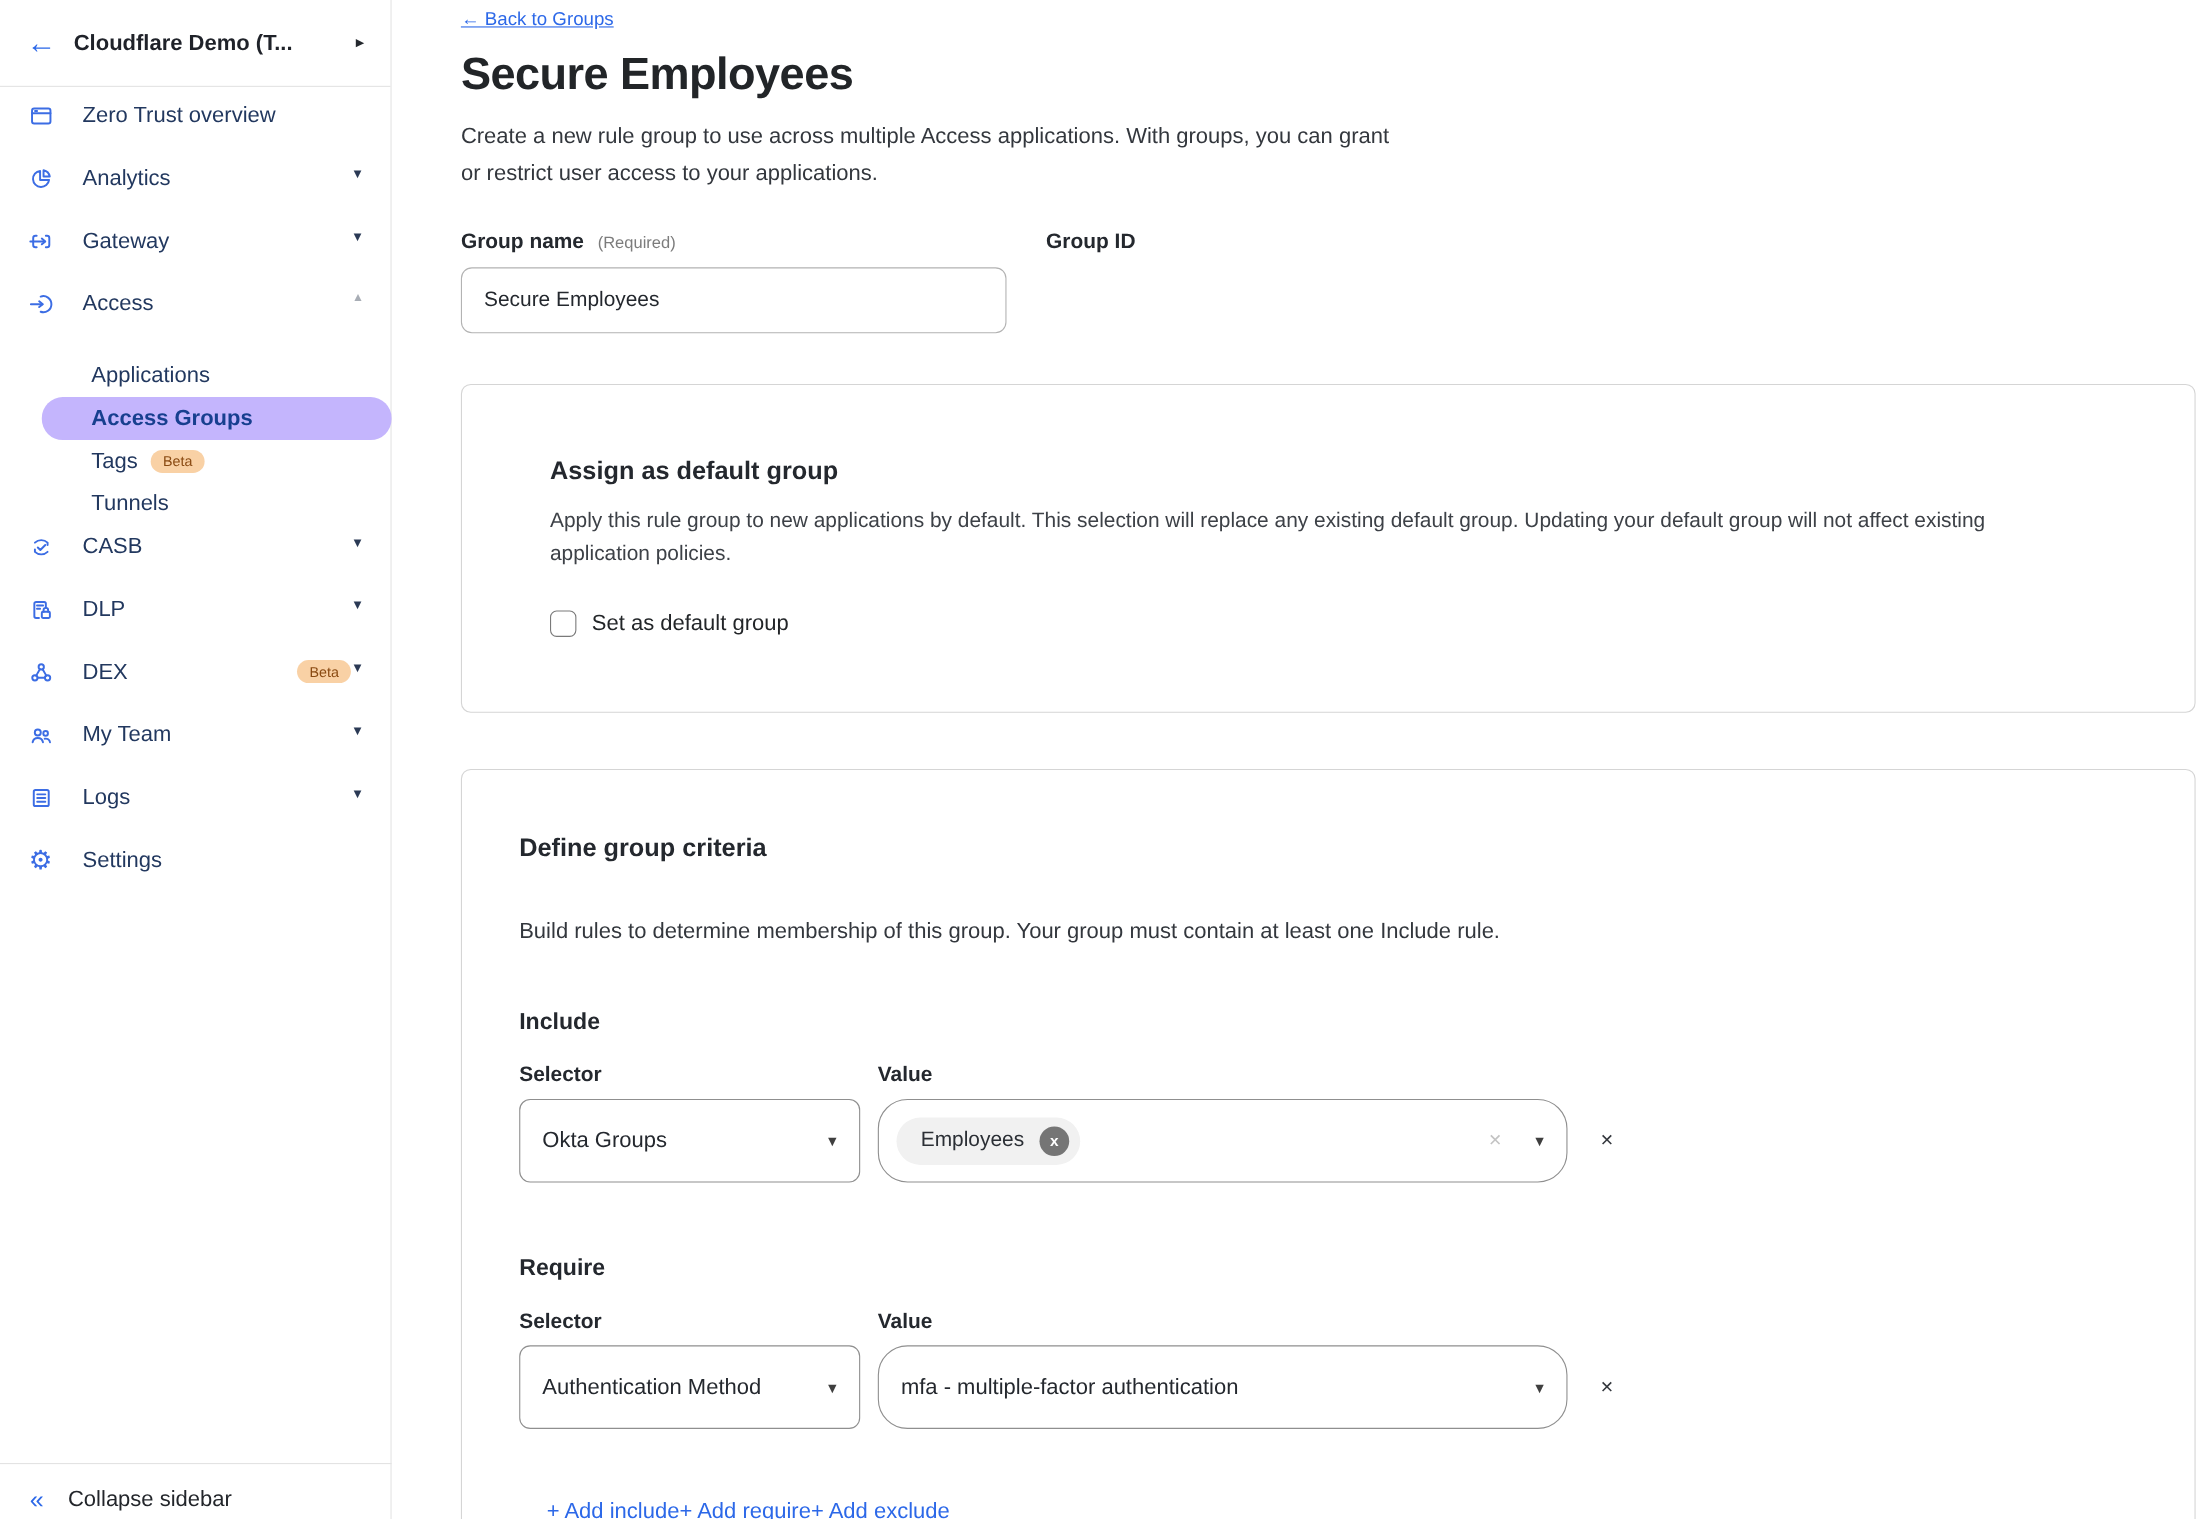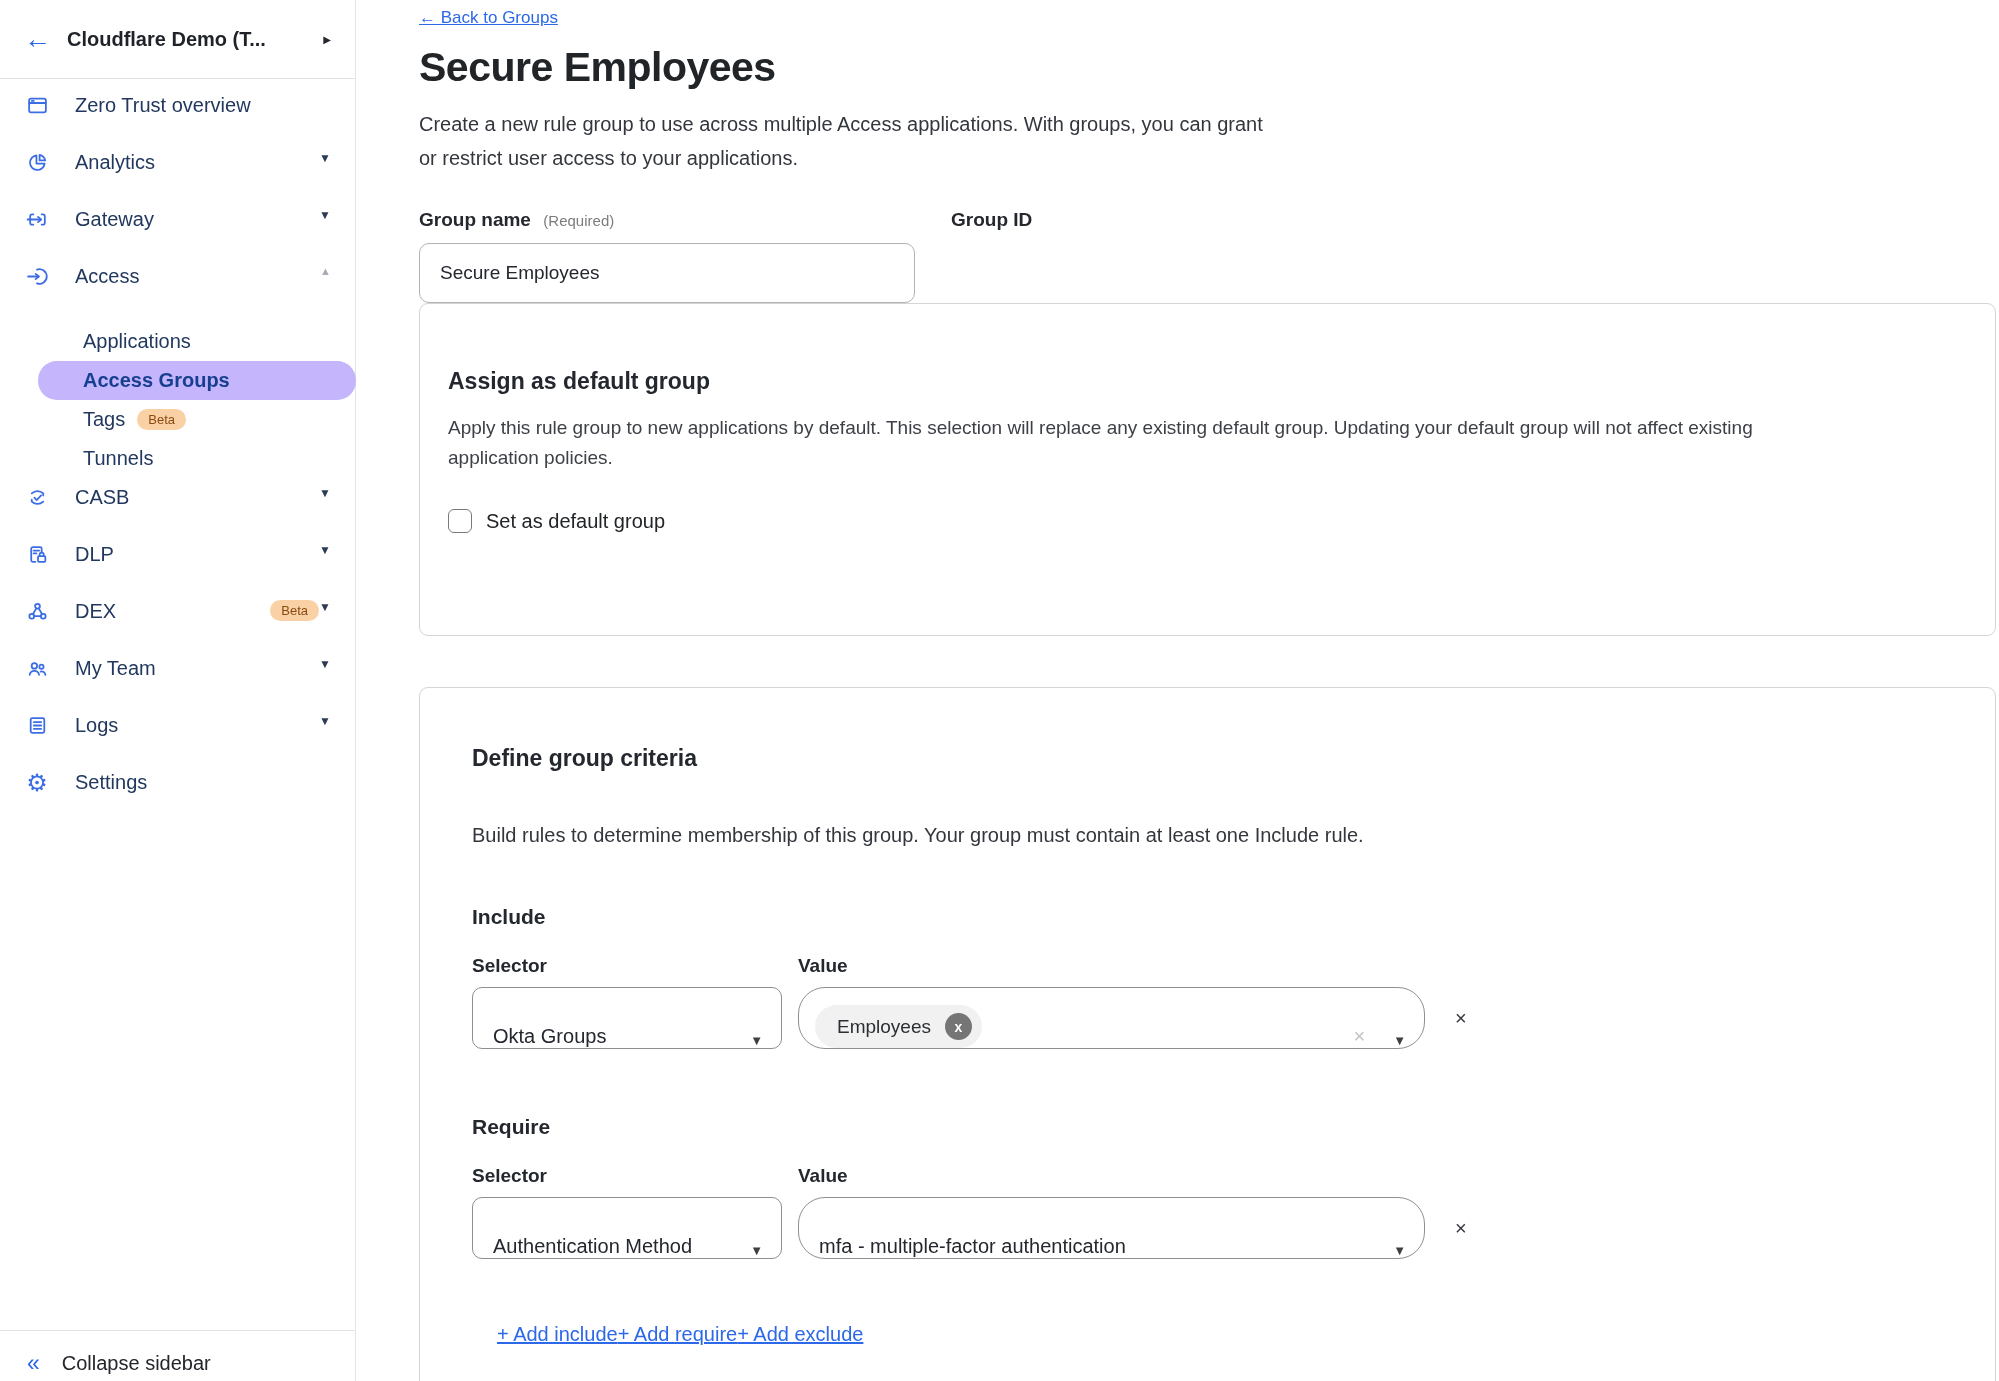--- a/index.html
+++ b/index.html
@@ -74,38 +74,38 @@
     font-family:"DejaVu Sans Mono", monospace; font-size:20px; color:#1c1c1c;
   }
   .copy-btn {
     width:98px; height:60px; background:#4c4c4c; color:#fff; border:none; border-radius:0 6px 6px 0;
     font-family:"Liberation Sans", sans-serif; font-size:20px; cursor:pointer;
   }
 
   .card {
     width:1577px; border:1px solid #d5d5d5; border-radius:9px; background:#fff;
   }
-  .card1 { height:333px; padding:64px 56px 0 28px; }
+  .card1 { margin-top:46px; height:299px; padding:64px 56px 0 80px; }
   .card-title { font-size:23px; font-weight:700; color:#24282e; }
   .card-body { margin-top:18px; font-size:19px; line-height:30px; color:#3d4147; }
   .checkbox-row { margin-top:36px; display:flex; align-items:center; cursor:pointer; }
   .checkbox {
     width:24px; height:24px; border:1.5px solid #7a7a7a; border-radius:6px; background:#fff;
   }
   .checkbox-label { margin-left:14px; font-size:20px; color:#222528; }
 
   .card2 { margin-top:51px; height:760px; padding:57px 52px 0 52px; }
   .criteria-desc { margin-top:52px; font-size:20px; color:#33373d; }
   .section-heading { margin-top:58px; font-size:21px; font-weight:700; color:#24282e; }
   .sel-labels { margin-top:26px; display:flex; }
   .sel-label { font-size:19px; font-weight:700; color:#24282e; }
   .sel-row { margin-top:10px; display:flex; align-items:center; }
   .select {
-    height:62px; border:1px solid #8f8f8f; border-radius:10px; background:#fff;
-    display:flex; align-items:flex-end; padding:0 18px 0 20px; cursor:pointer;
+    height:76px; border:1px solid #8f8f8f; border-radius:10px; background:#fff;
+    display:flex; align-items:center; padding:0 18px 0 20px; cursor:pointer;
   }
   .select .sel-text { font-size:20px; color:#24282e; flex:1; }
   .select .dd { font-size:13px; color:#3f3f3f; margin-left:12px; }
   .selector-box { width:310px; }
   .value-box { width:627px; margin-left:16px;border-radius:27px; }
   .tag-pill {
     display:flex; align-items:center; background:#f1f1f1; border-radius:22px;
     padding:8px 10px 8px 22px; margin-left:-4px;
   }
   .tag-text { font-size:19px; font-weight:500; color:#2b2f35; }

